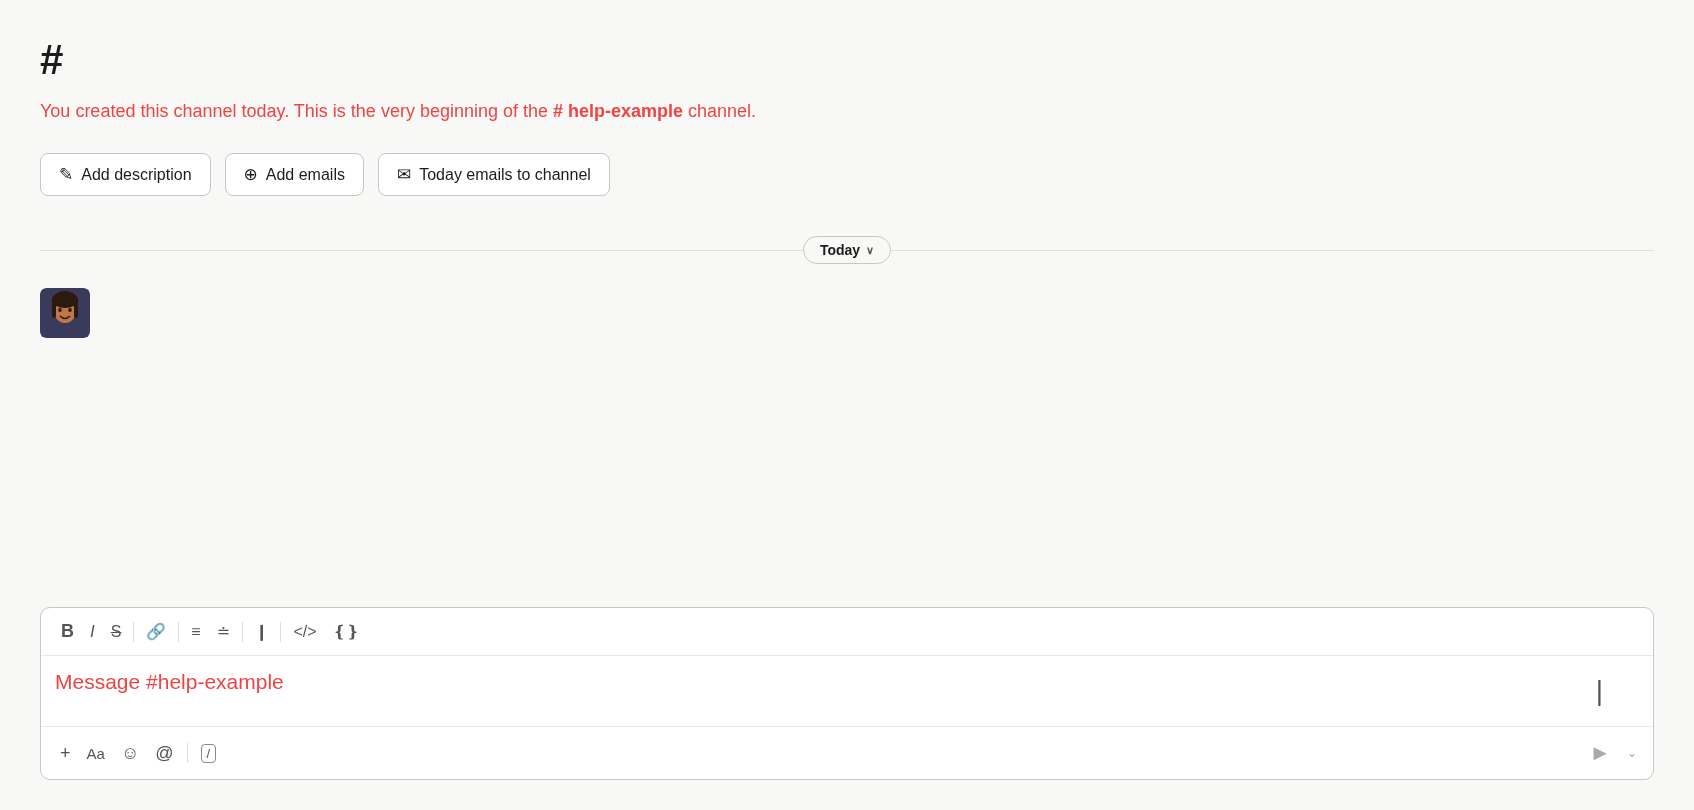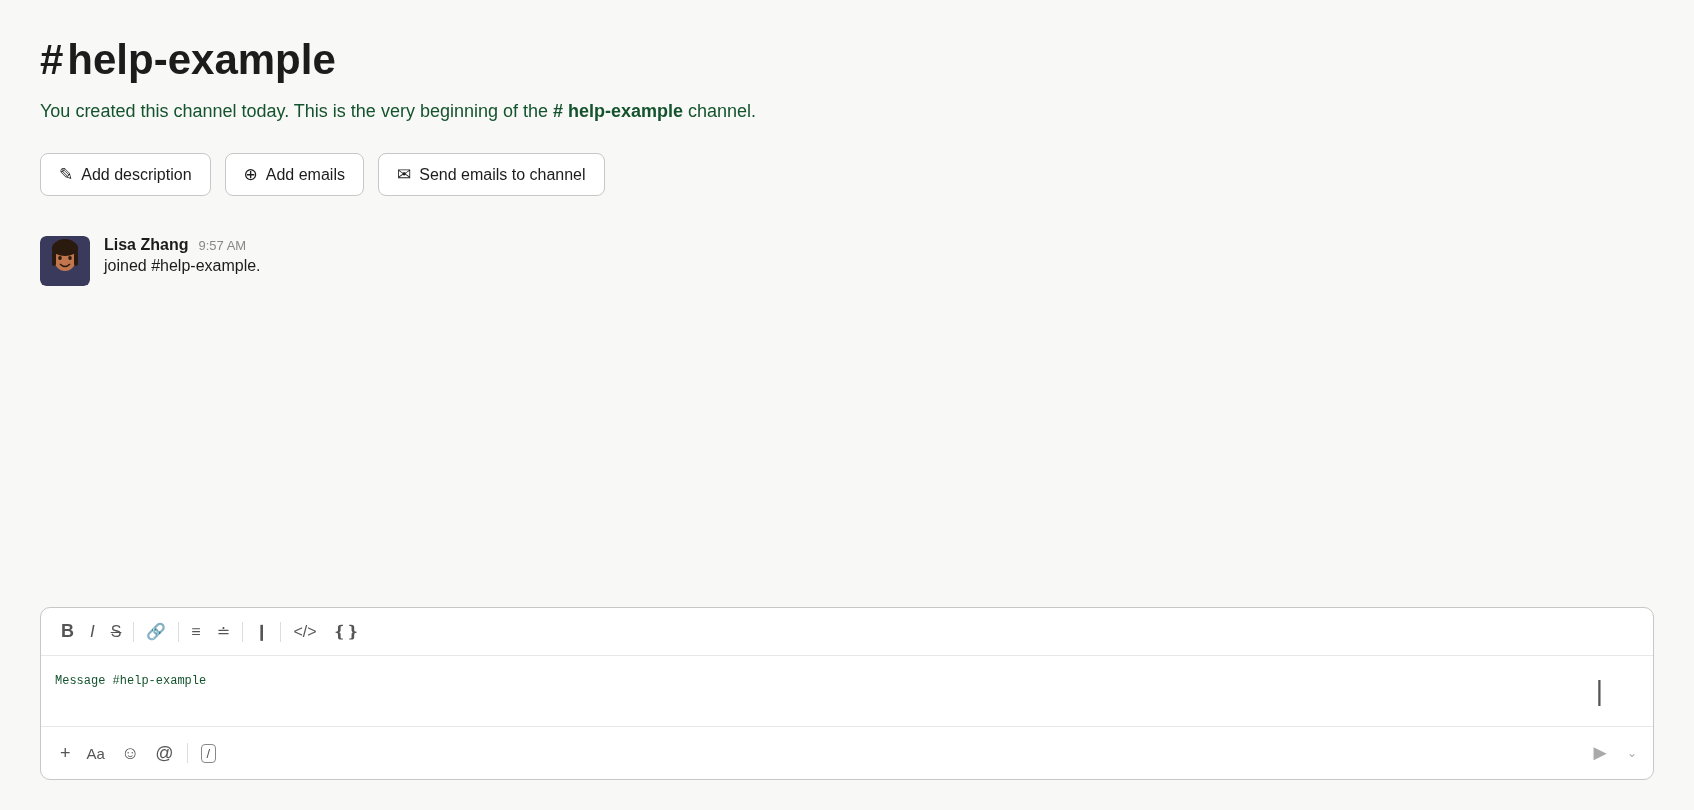--- a/index.html
+++ b/index.html
@@ -28,21 +28,21 @@
       align-items: center;
       gap: 4px;
     }
 
     .channel-title .hash {
       font-weight: 900;
     }
 
     .channel-subtitle {
       font-size: 18px;
-      color: #14532d;
+      color: #ef4444;
       margin-bottom: 28px;
       line-height: 1.5;
     }
 
     .channel-subtitle strong {
       font-weight: 800;
     }
 
     .action-buttons {
       display: flex;
@@ -191,23 +191,22 @@
     .composer-input-area {
       padding: 14px 14px 10px 14px;
       min-height: 70px;
       font-size: 16px;
       color: #aaa;
       cursor: text;
       position: relative;
     }
 
     .composer-input-area .placeholder-text {
-      color: #14532d;
-      font-size: 12px;
-      font-family: Liberation Mono, monospace;
+      color: #ef4444;
+      font-size: 21px;
     }
 
     .composer-footer {
       display: flex;
       align-items: center;
       padding: 8px 12px;
       border-top: 1px solid #e8e8e8;
     }
 
     .footer-left {
@@ -274,42 +273,49 @@
       font-weight: 100;
     }
   </style>
 </head>
 <body>
 
 <div class="main-content">
 
   <h1 class="channel-title">
     <span class="hash">#</span>
-    <span>help-example</span>
   </h1>
 
   <p class="channel-subtitle">
     <span>You created this channel today. This is the very beginning of the </span><strong># help-example</strong><span> channel.</span>
   </p>
 
   <div class="action-buttons">
     <button class="action-btn">
       <span class="btn-icon">✎</span>
       <span>Add description</span>
     </button>
     <button class="action-btn">
       <span class="btn-icon">⊕</span>
       <span>Add emails</span>
     </button>
     <button class="action-btn">
       <span class="btn-icon">✉</span>
-      <span>Send emails to channel</span>
-    </button>
-  </div>
-
+      <span>Today emails to channel</span>
+    </button>
+  </div>
+
+  <div class="divider-row">
+    <div class="divider-line"></div>
+    <button class="divider-badge">
+      <span>Today</span>
+      <span class="chevron">∨</span>
+    </button>
+    <div class="divider-line"></div>
+  </div>
 
   <div class="message-entry">
 
     <svg class="avatar-svg" viewBox="0 0 50 50" xmlns="http://www.w3.org/2000/svg">
       <rect width="50" height="50" rx="6" fill="#3a3a5c"></rect>
 
       <ellipse cx="25" cy="14" rx="13" ry="11" fill="#2b1a0e"></ellipse>
 
       <ellipse cx="25" cy="23" rx="11" ry="12" fill="#c2764e"></ellipse>
 
@@ -319,27 +325,20 @@
       <ellipse cx="25" cy="12" rx="13" ry="8" fill="#2b1a0e"></ellipse>
 
       <ellipse cx="25" cy="46" rx="16" ry="10" fill="#3a3a5c"></ellipse>
 
       <ellipse cx="20" cy="22" rx="1.8" ry="2" fill="#2b1a0e"></ellipse>
       <ellipse cx="30" cy="22" rx="1.8" ry="2" fill="#2b1a0e"></ellipse>
 
       <path d="M20 28 Q25 33 30 28" stroke="#2b1a0e" stroke-width="1.5" fill="none"></path>
     </svg>
 
-    <div class="message-body">
-      <div class="message-meta">
-        <span class="message-author">Lisa Zhang</span>
-        <span class="message-time">9:57 AM</span>
-      </div>
-      <div class="message-text">joined #help-example.</div>
-    </div>
   </div>
 </div>
 
 <div class="composer-wrapper">
 
   <div class="composer-toolbar">
     <button class="toolbar-btn toolbar-bold">
       <span>B</span>
     </button>
     <button class="toolbar-btn toolbar-italic">

